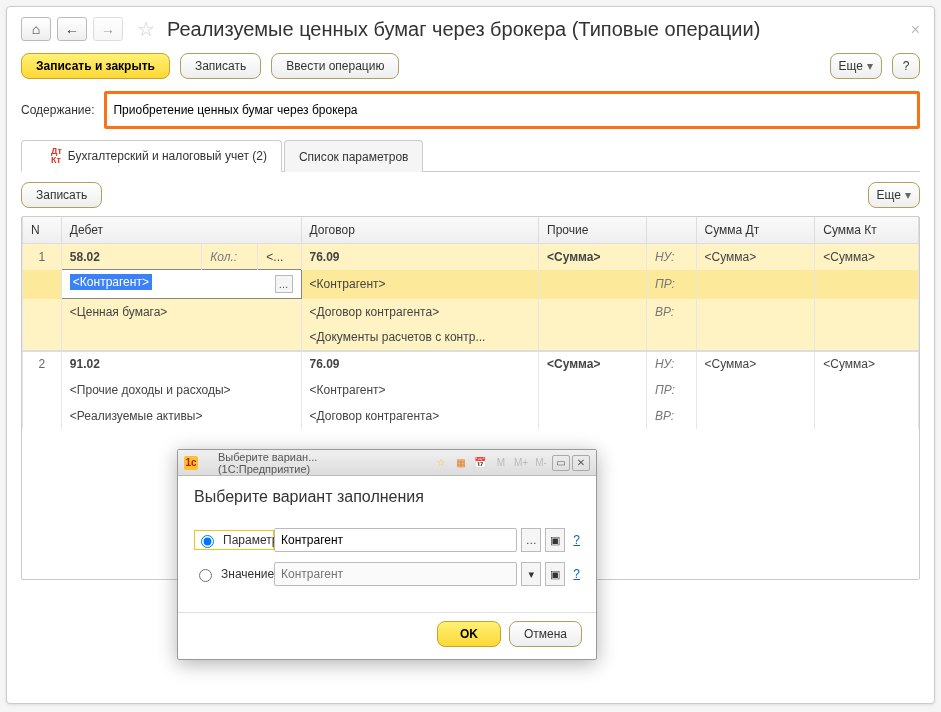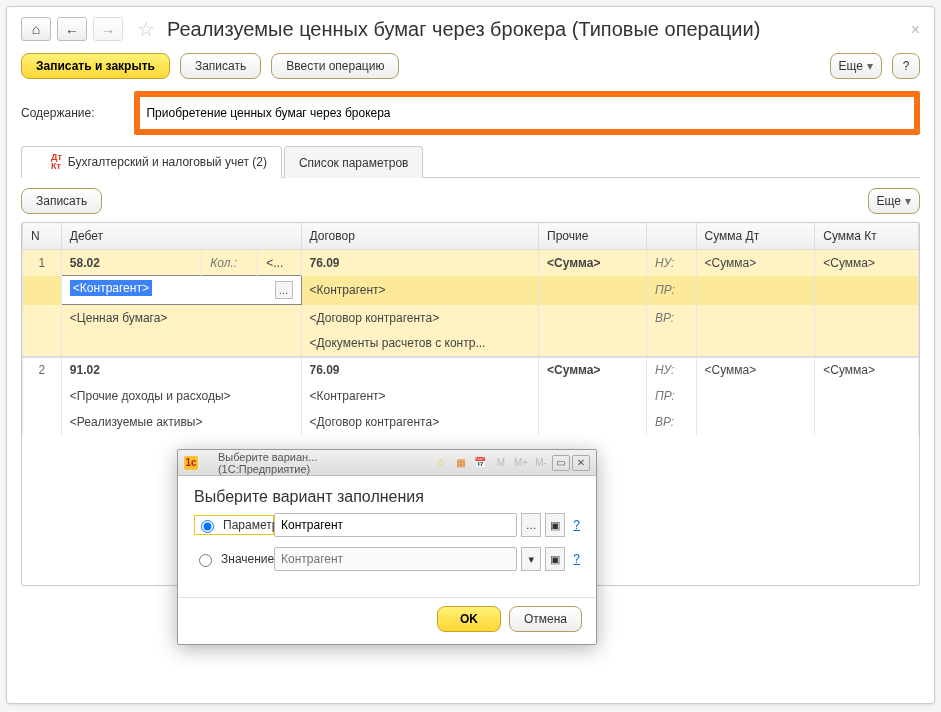--- a/index.html
+++ b/index.html
@@ -91,25 +91,24 @@
   .field-row {
     display: flex;
     align-items: center;
     gap: 10px;
     margin-bottom: 10px;
   }
   .field-label { color: #333; }
   .field-input {
     flex: 1;
     height: 24px;
-    border: 6px solid #f97316;
+    border: 3px solid #f97316;
     border-radius: 2px;
     padding: 16px 6px;
     font-size: 12px;
-    margin-left: 30px;
   }
   .tabs {
     display: flex;
     border-bottom: 1px solid #ccc;
     margin-bottom: 10px;
   }
   .tab {
     padding: 6px 14px;
     border: 1px solid #ccc;
     border-bottom: none;
@@ -215,21 +214,21 @@
     height: 14px;
     display: inline-flex;
     align-items: center;
     justify-content: center;
     font-size: 10px;
   }
   .mt-icons-right { margin-left: auto; display: flex; gap: 2px; align-items: center; }
   .mt-icons-right .mt-icon { width: 18px; height: 16px; border-radius: 2px; }
   .mt-icons-right .mt-icon.gray { color: #bbb; }
   .modal-body { padding: 12px 16px 10px 16px; }
-  .modal-title { font-size: 16px; margin-bottom: 7px; }
+  .modal-title { font-size: 16px; margin-bottom: 22px; }
   .radio-row {
     display: flex;
     align-items: center;
     gap: 0;
     margin-bottom: 10px;
   }
   .radio-row label { width: 80px; display: flex; align-items: center; gap: 6px; }
   .radio-input-wrap {
     display: flex;
     align-items: center;

